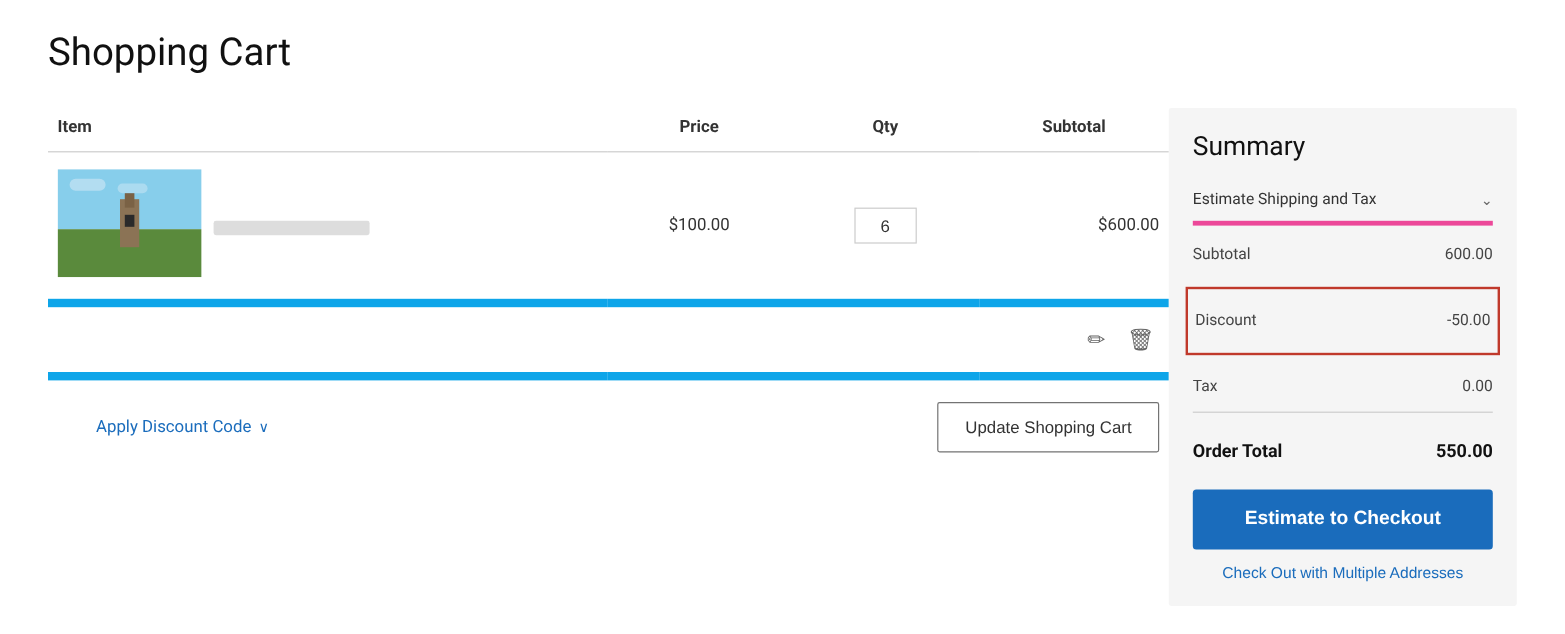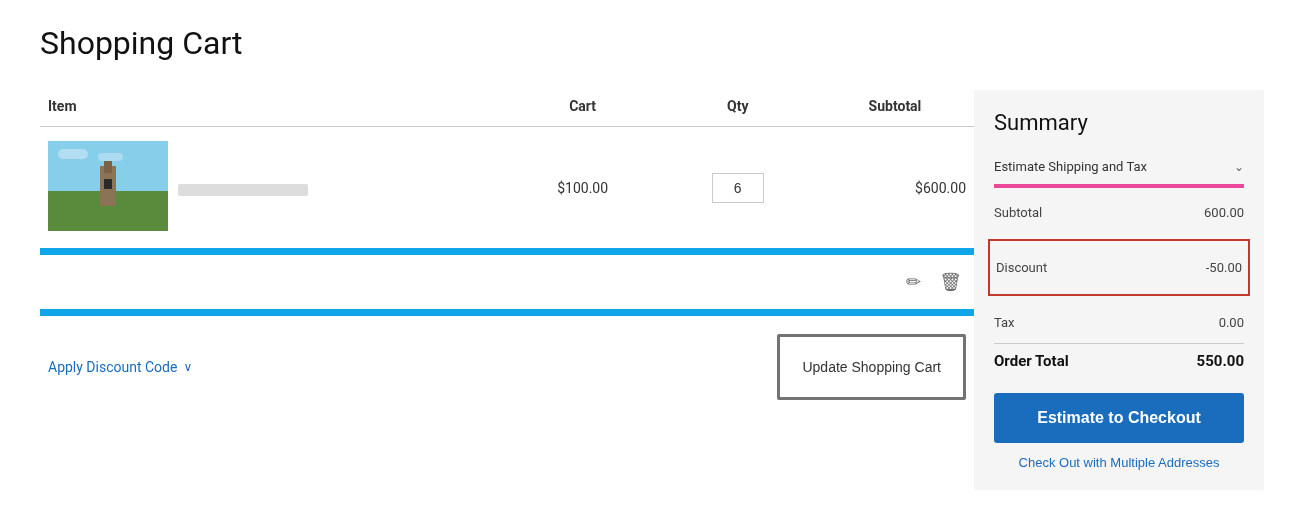--- a/index.html
+++ b/index.html
@@ -93,36 +93,37 @@
       cursor: pointer;
       color: #666;
       font-size: 18px;
       padding: 4px;
     }
     .cart-bottom {
       display: flex;
       justify-content: space-between;
       align-items: center;
       padding: 18px 8px 0 8px;
+      margin-left: 32px;
     }
     .apply-discount {
       display: flex;
       align-items: center;
       gap: 6px;
       color: #1a6cbc;
       font-size: 14px;
       cursor: pointer;
       background: none;
       border: none;
       font-family: inherit;
     }
     .update-cart-btn {
       background: #fff;
-      border: 3px solid #737373;
-      padding: 22px 22px;
+      border: 1px solid #737373;
+      padding: 12px 22px;
       font-size: 14px;
       color: #333;
       cursor: pointer;
       border-radius: 2px;
     }
 
     
     .summary-panel {
       width: 290px;
       background: #f5f5f5;
@@ -163,21 +164,21 @@
       color: #444;
     }
     .summary-row.discount-row {
       border: 2px solid #c0392b;
       padding: 19px 6px;
       margin: 14px -6px;
     }
     .summary-row.order-total {
       border-top: 1px solid #ccc;
       margin-top: 8px;
-      padding-top: 8px;
+      padding-top: 23px;
       font-weight: 700;
       font-size: 15px;
       color: #111;
     }
     .checkout-btn {
       display: block;
       width: 100%;
       background: #1a6cbc;
       color: #fff;
       border: none;
@@ -207,21 +208,21 @@
 
 <h1>Shopping Cart</h1>
 
 <div class="main-layout">
 
   <div class="cart-section">
     <table class="cart-table">
       <thead>
         <tr>
           <th colspan="2">Item</th>
-          <th class="price-col">Cart</th>
+          <th class="price-col">Price</th>
           <th class="qty-col">Qty</th>
           <th class="subtotal-col">Subtotal</th>
         </tr>
       </thead>
       <tbody>
         <tr>
           <td style="width:130px; padding-right:0;">
             
             <svg width="120" height="90" viewBox="0 0 120 90" xmlns="http://www.w3.org/2000/svg">
 

